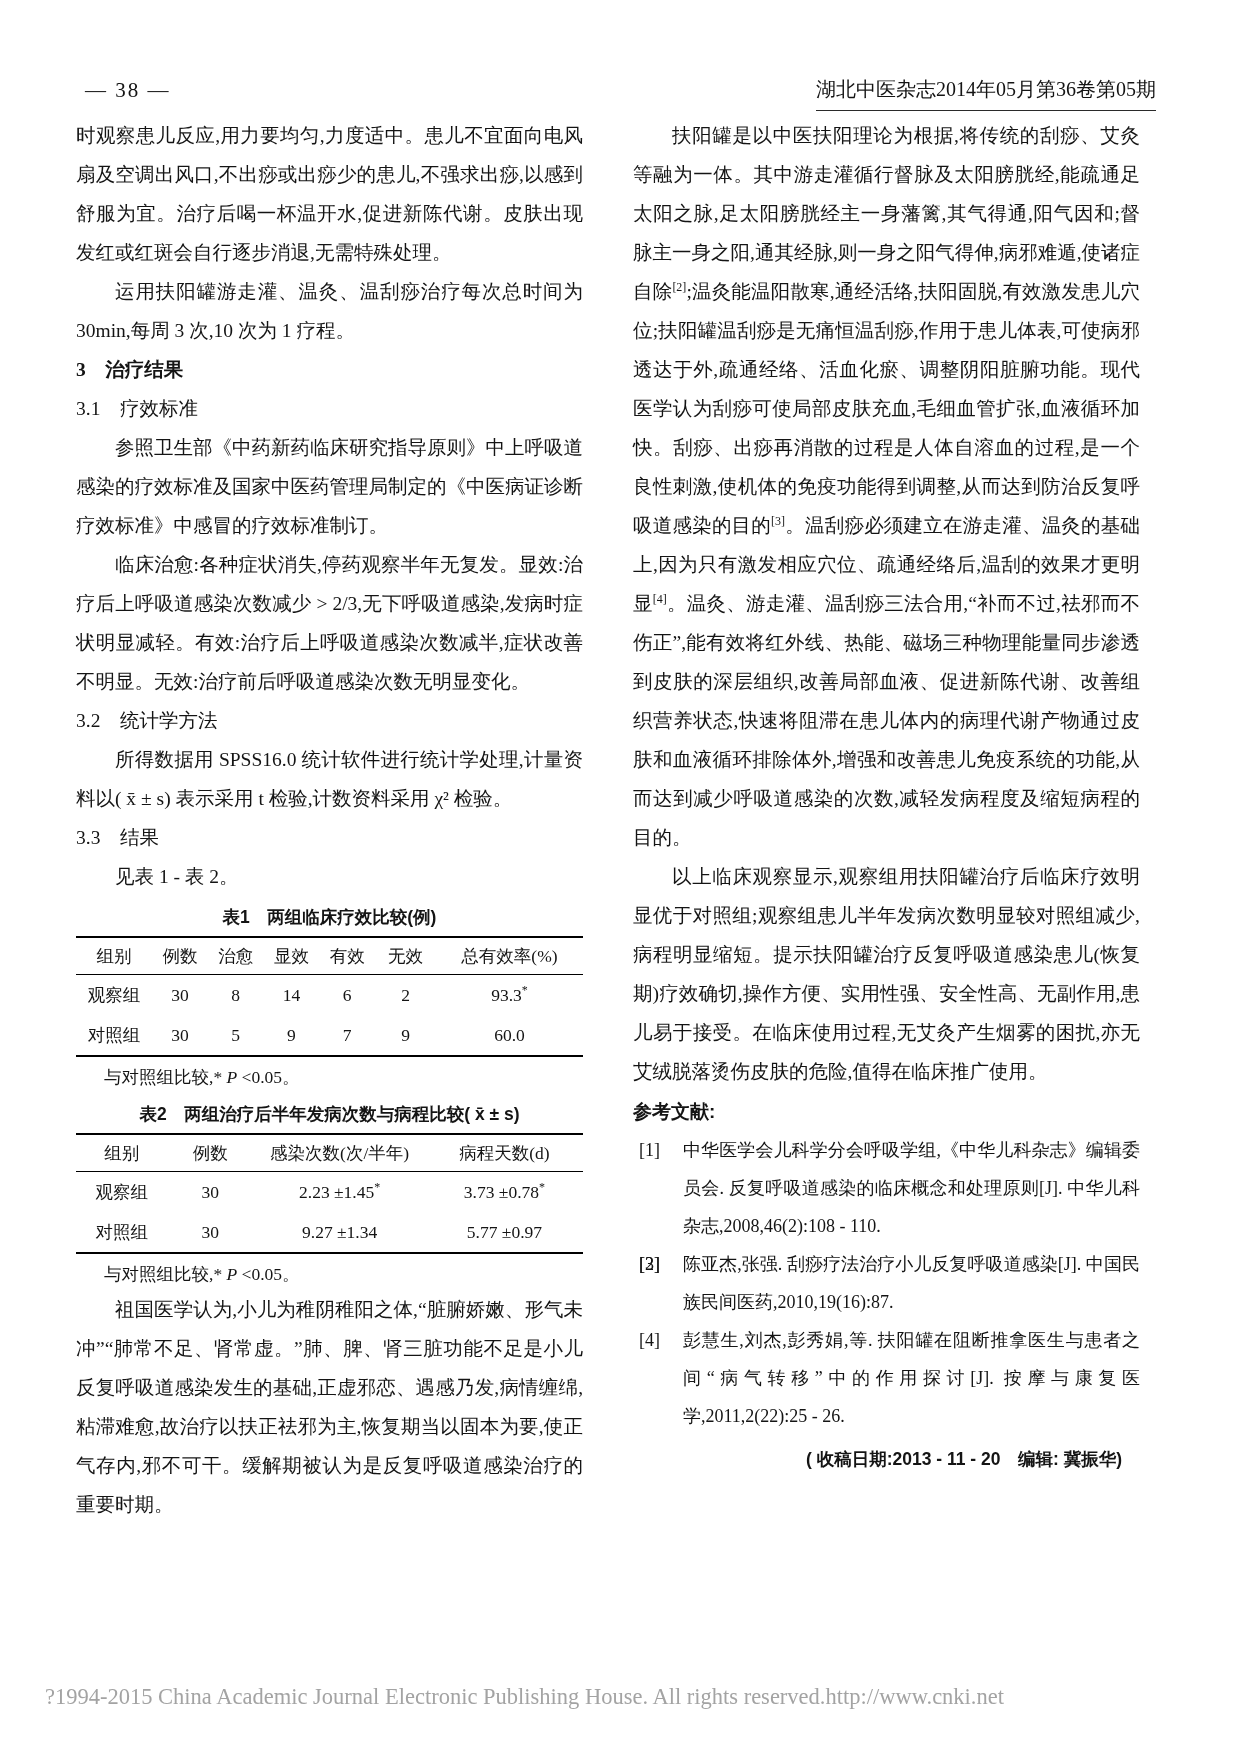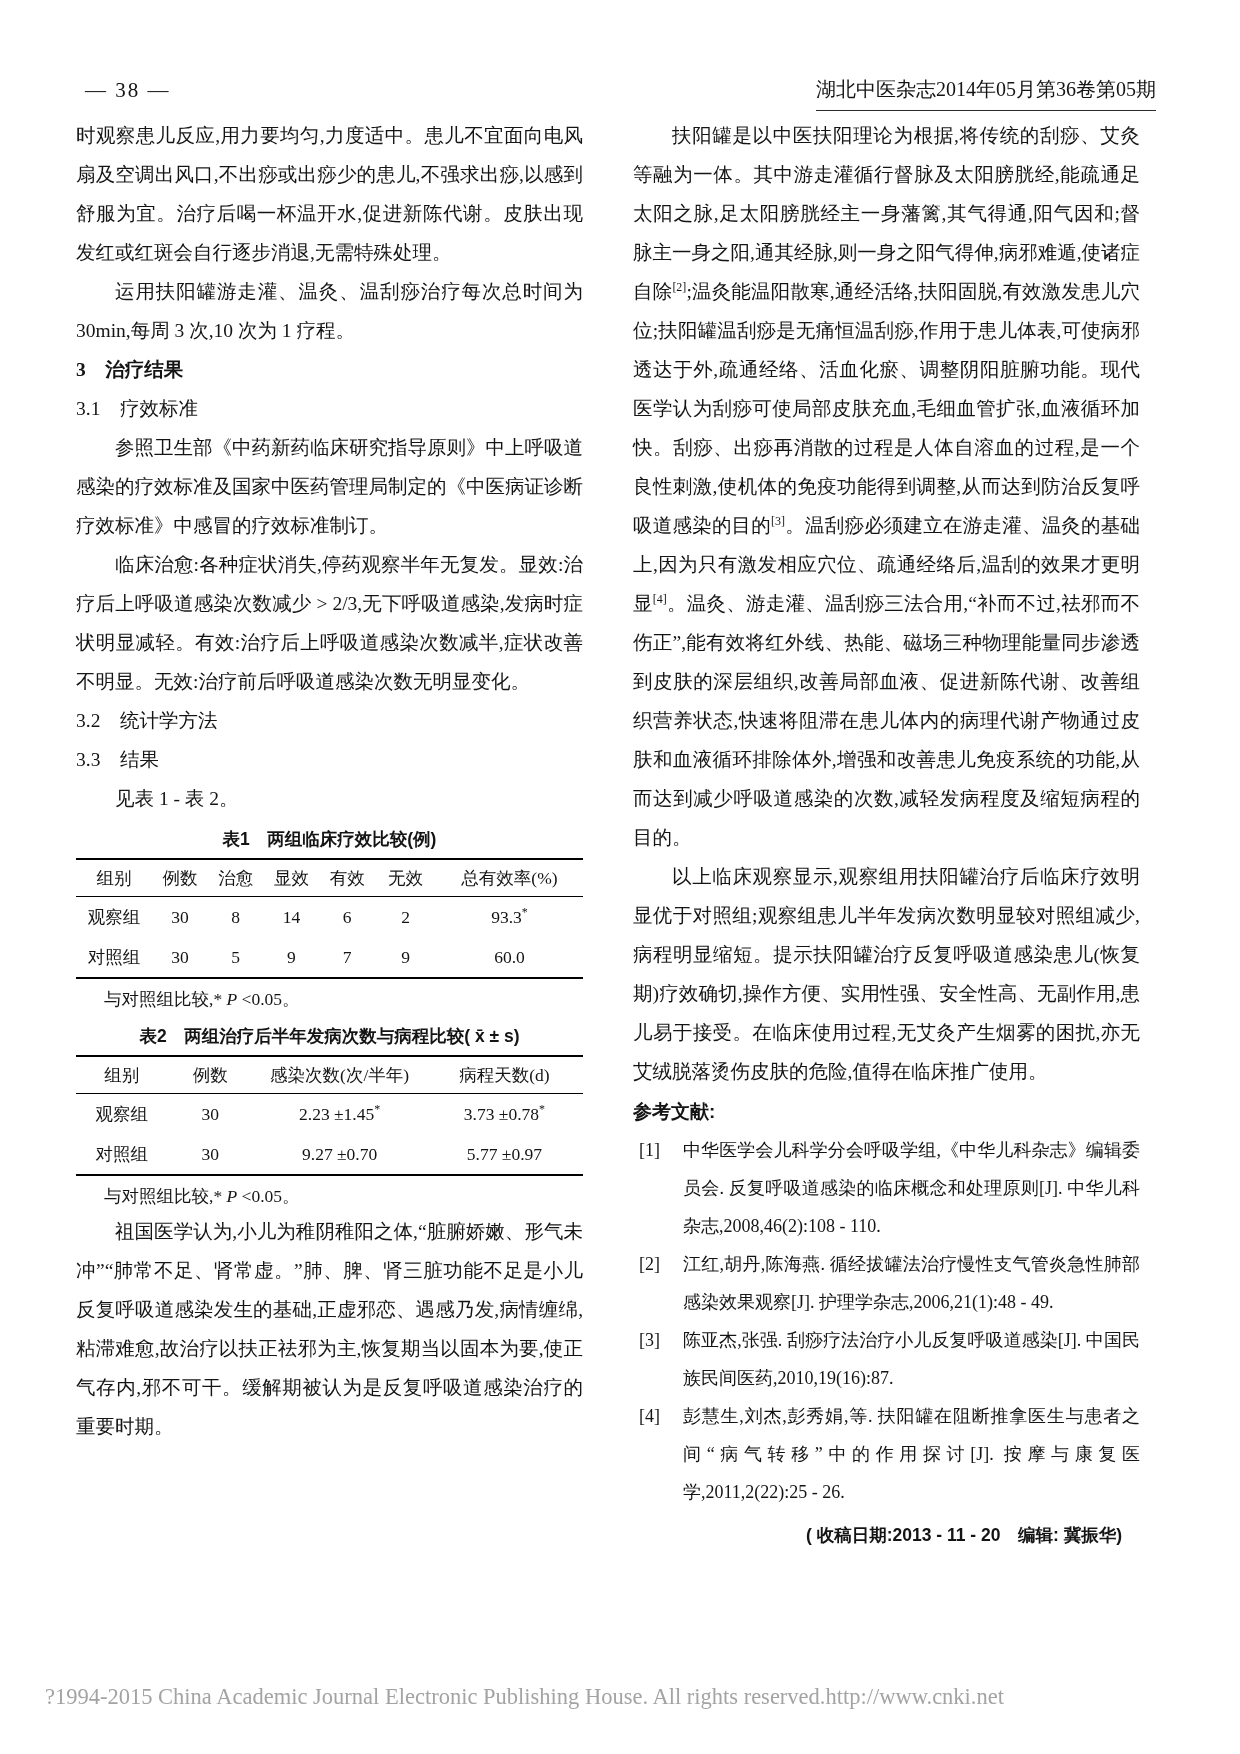--- a/index.html
+++ b/index.html
@@ -53,20 +53,21 @@
   <div class="journal">湖北中医杂志2014年05月第36卷第05期</div>
 
   <div class="col col-left">
     <p class="body">时观察患儿反应,用力要均匀,力度适中。患儿不宜面向电风扇及空调出风口,不出痧或出痧少的患儿,不强求出痧,以感到舒服为宜。治疗后喝一杯温开水,促进新陈代谢。皮肤出现发红或红斑会自行逐步消退,无需特殊处理。</p>
     <p class="body indent">运用扶阳罐游走灌、温灸、温刮痧治疗每次总时间为 30min,每周 3 次,10 次为 1 疗程。</p>
     <h3 class="sec-h">3　治疗结果</h3>
     <h4 class="sub-h">3.1　疗效标准</h4>
     <p class="body indent">参照卫生部《中药新药临床研究指导原则》中上呼吸道感染的疗效标准及国家中医药管理局制定的《中医病证诊断疗效标准》中感冒的疗效标准制订。</p>
     <p class="body indent">临床治愈:各种症状消失,停药观察半年无复发。显效:治疗后上呼吸道感染次数减少 &gt; 2/3,无下呼吸道感染,发病时症状明显减轻。有效:治疗后上呼吸道感染次数减半,症状改善不明显。无效:治疗前后呼吸道感染次数无明显变化。</p>
     <h4 class="sub-h">3.2　统计学方法</h4>
+    <p class="body indent">所得数据用 SPSS16.0 统计软件进行统计学处理,计量资料以( x̄ ± s) 表示采用 t 检验,计数资料采用 χ² 检验。</p>
     <h4 class="sub-h">3.3　结果</h4>
     <p class="body indent">见表 1 - 表 2。</p>
 
     <p class="tbl-title">表1　两组临床疗效比较(例)</p>
     <table class="paper">
       <thead>
         <tr>
           <th style="width:15%">组别</th>
           <th style="width:11%">例数</th>
           <th style="width:11%">治愈</th>
@@ -112,37 +113,37 @@
       <tbody>
         <tr>
           <td>观察组</td>
           <td>30</td>
           <td><span>2.23 ±1.45</span><sup>*</sup></td>
           <td><span>3.73 ±0.78</span><sup>*</sup></td>
         </tr>
         <tr>
           <td>对照组</td>
           <td>30</td>
-          <td><span>9.27 ±0.70</span><sup></sup></td>
+          <td><span>9.27 ±1.34</span><sup></sup></td>
           <td><span>5.77 ±0.97</span><sup></sup></td>
         </tr>
       </tbody>
     </table>
     <p class="tbl-note"><span>与对照组比较,* </span><span class="it">P</span><span> &lt;0.05。</span></p>
 
     <p class="body indent">祖国医学认为,小儿为稚阴稚阳之体,“脏腑娇嫩、形气未冲”“肺常不足、肾常虚。”肺、脾、肾三脏功能不足是小儿反复呼吸道感染发生的基础,正虚邪恋、遇感乃发,病情缠绵,粘滞难愈,故治疗以扶正祛邪为主,恢复期当以固本为要,使正气存内,邪不可干。缓解期被认为是反复呼吸道感染治疗的重要时期。</p>
   </div>
 
   <div class="col col-right">
     <p class="body indent"><span>扶阳罐是以中医扶阳理论为根据,将传统的刮痧、艾灸等融为一体。其中游走灌循行督脉及太阳膀胱经,能疏通足太阳之脉,足太阳膀胱经主一身藩篱,其气得通,阳气因和;督脉主一身之阳,通其经脉,则一身之阳气得伸,病邪难遁,使诸症自除</span><sup>[2]</sup><span>;温灸能温阳散寒,通经活络,扶阳固脱,有效激发患儿穴位;扶阳罐温刮痧是无痛恒温刮痧,作用于患儿体表,可使病邪透达于外,疏通经络、活血化瘀、调整阴阳脏腑功能。现代医学认为刮痧可使局部皮肤充血,毛细血管扩张,血液循环加快。刮痧、出痧再消散的过程是人体自溶血的过程,是一个良性刺激,使机体的免疫功能得到调整,从而达到防治反复呼吸道感染的目的</span><sup>[3]</sup><span>。温刮痧必须建立在游走灌、温灸的基础上,因为只有激发相应穴位、疏通经络后,温刮的效果才更明显</span><sup>[4]</sup><span>。温灸、游走灌、温刮痧三法合用,“补而不过,祛邪而不伤正”,能有效将红外线、热能、磁场三种物理能量同步渗透到皮肤的深层组织,改善局部血液、促进新陈代谢、改善组织营养状态,快速将阻滞在患儿体内的病理代谢产物通过皮肤和血液循环排除体外,增强和改善患儿免疫系统的功能,从而达到减少呼吸道感染的次数,减轻发病程度及缩短病程的目的。</span></p>
     <p class="body indent">以上临床观察显示,观察组用扶阳罐治疗后临床疗效明显优于对照组;观察组患儿半年发病次数明显较对照组减少,病程明显缩短。提示扶阳罐治疗反复呼吸道感染患儿(恢复期)疗效确切,操作方便、实用性强、安全性高、无副作用,患儿易于接受。在临床使用过程,无艾灸产生烟雾的困扰,亦无艾绒脱落烫伤皮肤的危险,值得在临床推广使用。</p>
 
     <p class="refs-h">参考文献:</p>
     <p class="ref"><span class="num">[1]</span><span>中华医学会儿科学分会呼吸学组,《中华儿科杂志》编辑委员会. 反复呼吸道感染的临床概念和处理原则[J]. 中华儿科杂志,2008,46(2):108 - 110.</span></p>
-    <p class="ref"><span class="num">[2]</span><span>江红,胡丹,陈海燕. 循经拔罐法治疗慢性支气管炎急性肺部感染效果观察[J]. 护理学杂志,2006,21(1):48 - 49.</span></p>
+    <p class="ref"><span class="num">[2]</span></p>
     <p class="ref"><span class="num">[3]</span><span>陈亚杰,张强. 刮痧疗法治疗小儿反复呼吸道感染[J]. 中国民族民间医药,2010,19(16):87.</span></p>
     <p class="ref"><span class="num">[4]</span><span>彭慧生,刘杰,彭秀娟,等. 扶阳罐在阻断推拿医生与患者之间“病气转移”中的作用探讨[J]. 按摩与康复医学,2011,2(22):25 - 26.</span></p>
 
     <p class="received">( 收稿日期:2013 - 11 - 20　编辑: 冀振华)</p>
   </div>
 
   <div class="footer">
     <span>?1994-2015 China Academic Journal Electronic Publishing House. All rights reserved.</span><span class="url">http://www.cnki.net</span>
   </div>
 

